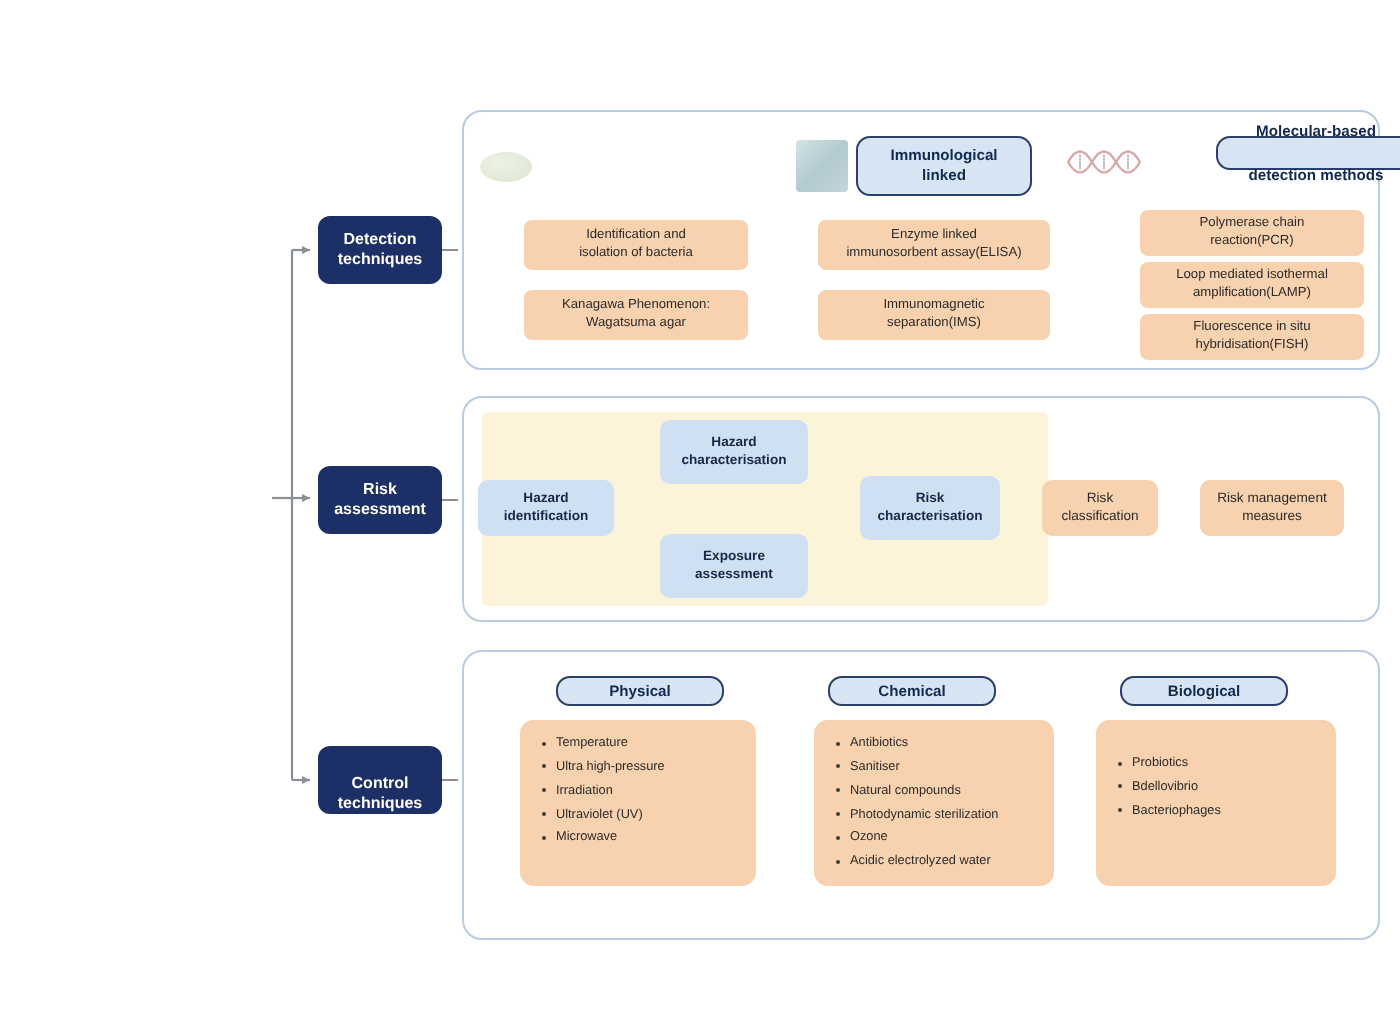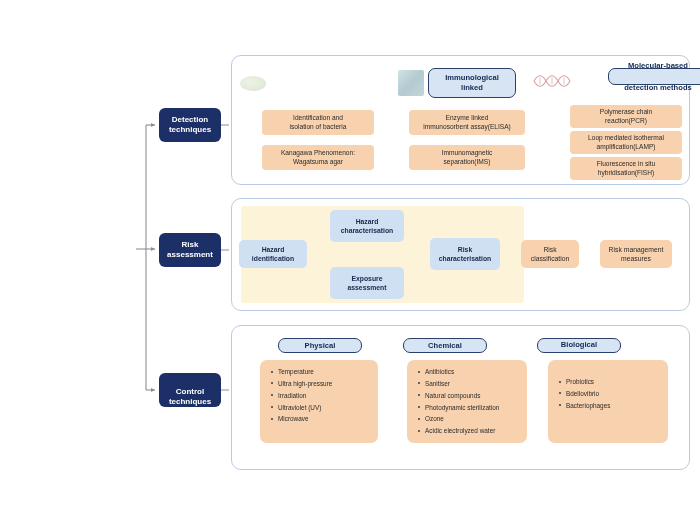--- a/index.html
+++ b/index.html
@@ -364,35 +364,35 @@
   <div class="list-card" style="left:260px; top:360px; width:118px; height:83px;">
     <ul>
       <li>Temperature</li>
       <li>Ultra high-pressure</li>
       <li>Irradiation</li>
       <li>Ultraviolet (UV)</li>
       <li>Microwave</li>
     </ul>
   </div>
 
-  <div class="head-box" style="left:403px; top:338px; width:84px; height:15px;">
+  <div class="head-box" style="left:414px; top:338px; width:84px; height:15px;">
     <span>Chemical</span>
   </div>
   <div class="list-card" style="left:407px; top:360px; width:120px; height:83px;">
     <ul>
       <li>Antibiotics</li>
       <li>Sanitiser</li>
       <li>Natural compounds</li>
       <li>Photodynamic sterilization</li>
       <li>Ozone</li>
       <li>Acidic electrolyzed water</li>
     </ul>
   </div>
 
-  <div class="head-box" style="left:537px; top:338px; width:84px; height:15px;justify-content:flex-end;">
+  <div class="head-box" style="left:560px; top:338px; width:84px; height:15px;">
     <span>Biological</span>
   </div>
   <div class="list-card" style="left:548px; top:360px; width:120px; height:83px; padding-top:18px;">
     <ul>
       <li>Probiotics</li>
       <li>Bdellovibrio</li>
       <li>Bacteriophages</li>
     </ul>
   </div>
 

